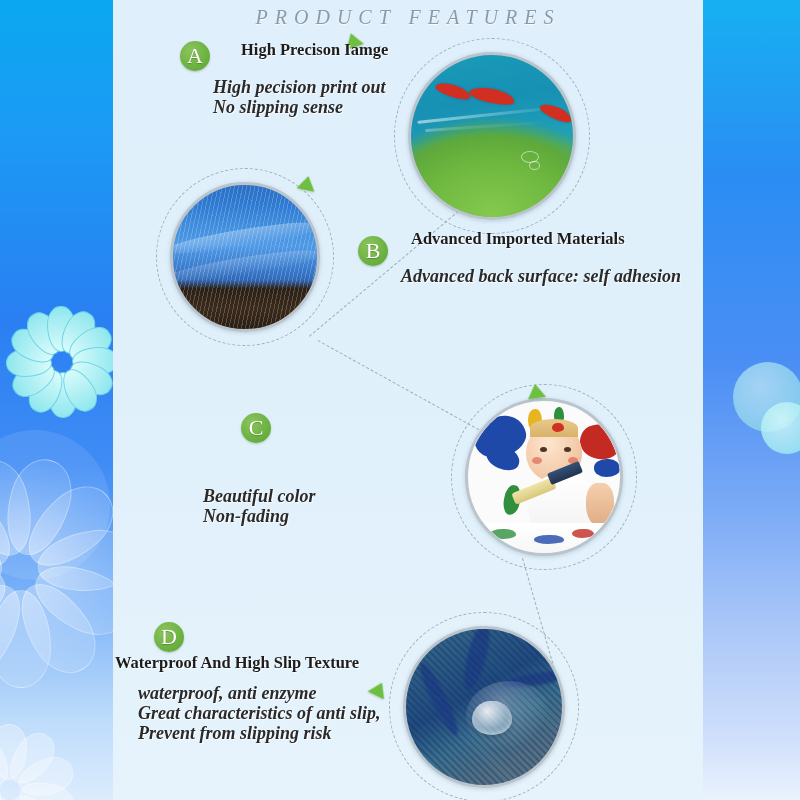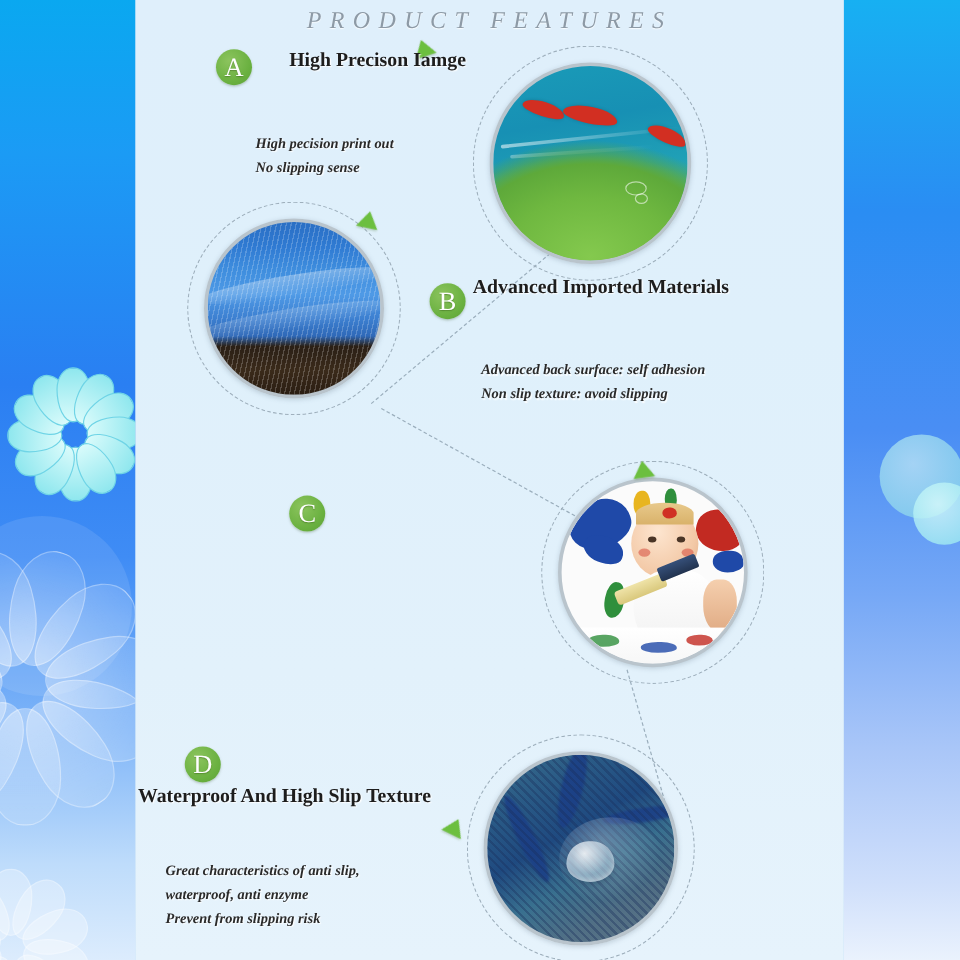--- a/index.html
+++ b/index.html
@@ -165,26 +165,25 @@
     font-size:16.5px;
     color:#1d1d1d;
     white-space:nowrap;
     text-shadow:1px 1px 1px rgba(255,255,255,.95);
   }
   .feat-lines{
     position:absolute;
     font-family:"Liberation Serif",serif;
     font-style:italic;
     font-weight:bold;
-    font-size:12px;
+    font-size:18px;
     line-height:20px;
     color:#2a2a2a;
     white-space:nowrap;
     text-shadow:1px 1px 1px rgba(255,255,255,.95);
-    margin-top:32px;
   }
 
   
   .dash-line{
     position:absolute;
     height:0;
     border-top:1px dashed #8fa3b2;
     transform-origin:0 0;
     opacity:.85;
   }
@@ -355,24 +354,23 @@
       <div class="photo pb" style="width:150px;height:150px;">
         <div class="inner">
           <div class="pb-texture"></div>
           <div class="pb-fold" style="top:44px;"></div>
           <div class="pb-fold" style="top:72px;opacity:.6;"></div>
         </div>
       </div>
     </div>
     <div class="arrow" style="left:185px;top:176px;transform:rotate(12deg);"></div>
     <div class="badge" style="left:245px;top:236px;">B</div>
-    <div class="feat-title" style="left:281px;top:229px;">Advanced Imported Materials</div>
+    <div class="feat-title" style="left:298px;top:229px;">Advanced Imported Materials</div>
     <div class="feat-lines" style="left:288px;top:266px;">
       <div>Advanced back surface: self adhesion</div>
-      <div>Non slip texture: avoid slipping</div>
     </div>
 
     <div class="photo-wrap" style="left:352px;top:398px;">
       <div class="dashring" style="left:-14px;top:-14px;width:186px;height:186px;"></div>
       <div class="photo pc" style="width:158px;height:158px;">
         <div class="inner">
           <div class="splat" style="left:6px;top:16px;width:52px;height:40px;background:#1f49a8;transform:rotate(-18deg);"></div>
           <div class="splat" style="left:18px;top:46px;width:34px;height:22px;background:#1f49a8;transform:rotate(22deg);"></div>
           <div class="splat" style="left:112px;top:24px;width:40px;height:34px;background:#c22a22;transform:rotate(14deg);"></div>
           <div class="splat" style="left:126px;top:58px;width:26px;height:18px;background:#1f49a8;"></div>
@@ -395,38 +393,42 @@
 
           <div style="position:absolute;left:0;top:122px;width:100%;height:40px;background:linear-gradient(180deg,#ffffff,#f4f4f4);"></div>
           <div class="splat" style="left:22px;top:128px;width:26px;height:10px;background:#2f8f3c;opacity:.8;"></div>
           <div class="splat" style="left:66px;top:134px;width:30px;height:9px;background:#1f49a8;opacity:.8;"></div>
           <div class="splat" style="left:104px;top:128px;width:22px;height:9px;background:#c22a22;opacity:.8;"></div>
         </div>
       </div>
     </div>
     <div class="arrow" style="left:414px;top:384px;transform:rotate(-8deg);"></div>
     <div class="badge" style="left:128px;top:413px;">C</div>
+    <div class="feat-lines" style="left:90px;top:486px;">
+      <div>Beautiful color</div>
+      <div>Non-fading</div>
+    </div>
 
     <div class="photo-wrap" style="left:290px;top:626px;">
       <div class="dashring" style="left:-14px;top:-14px;width:190px;height:190px;"></div>
       <div class="photo pd" style="width:162px;height:162px;">
         <div class="inner">
           <div class="pd-streak" style="left:62px;top:-8px;width:18px;height:70px;transform:rotate(14deg);"></div>
           <div class="pd-streak" style="left:26px;top:30px;width:14px;height:80px;transform:rotate(-26deg);"></div>
           <div class="pd-streak" style="left:96px;top:44px;width:70px;height:12px;transform:rotate(-8deg);"></div>
           <div class="pd-hatch"></div>
           <div class="droplet" style="left:66px;top:72px;width:40px;height:34px;"></div>
           <div style="position:absolute;left:60px;top:52px;width:86px;height:70px;border-radius:50%;
                       background:radial-gradient(ellipse at 40% 30%,rgba(255,255,255,.28),rgba(255,255,255,0) 70%);"></div>
         </div>
       </div>
     </div>
     <div class="arrow" style="left:257px;top:682px;transform:rotate(26deg);"></div>
     <div class="badge" style="left:41px;top:622px;">D</div>
     <div class="feat-title" style="left:2px;top:653px;">Waterproof And High Slip Texture</div>
     <div class="feat-lines" style="left:25px;top:683px;">
+      <div>waterproof, anti enzyme</div>
       <div>Great characteristics of anti slip,</div>
-      <div>waterproof, anti enzyme</div>
       <div>Prevent from slipping risk</div>
     </div>
 
   </div>
 </div>
 
 </body></html>

